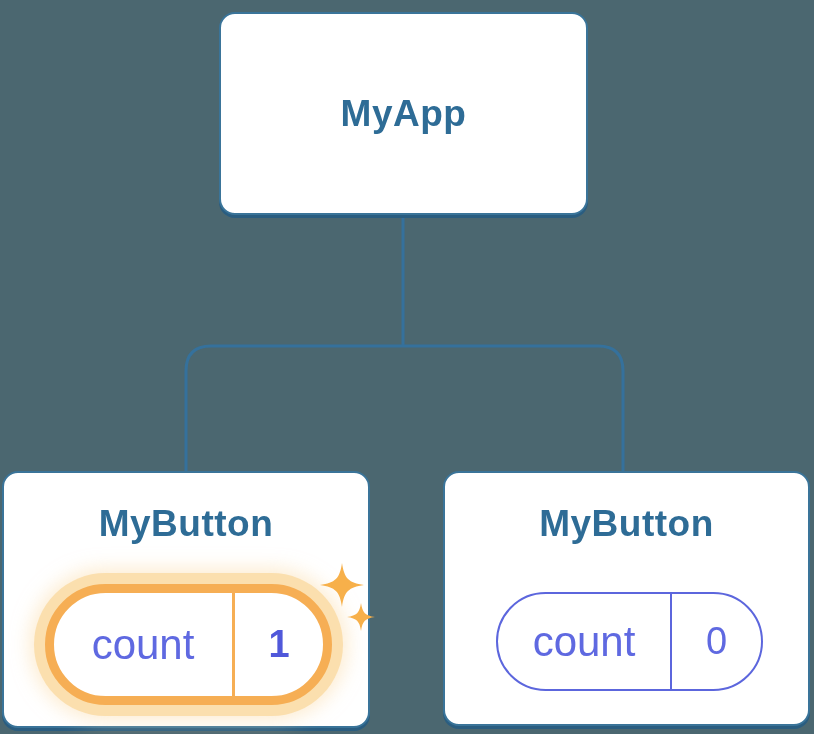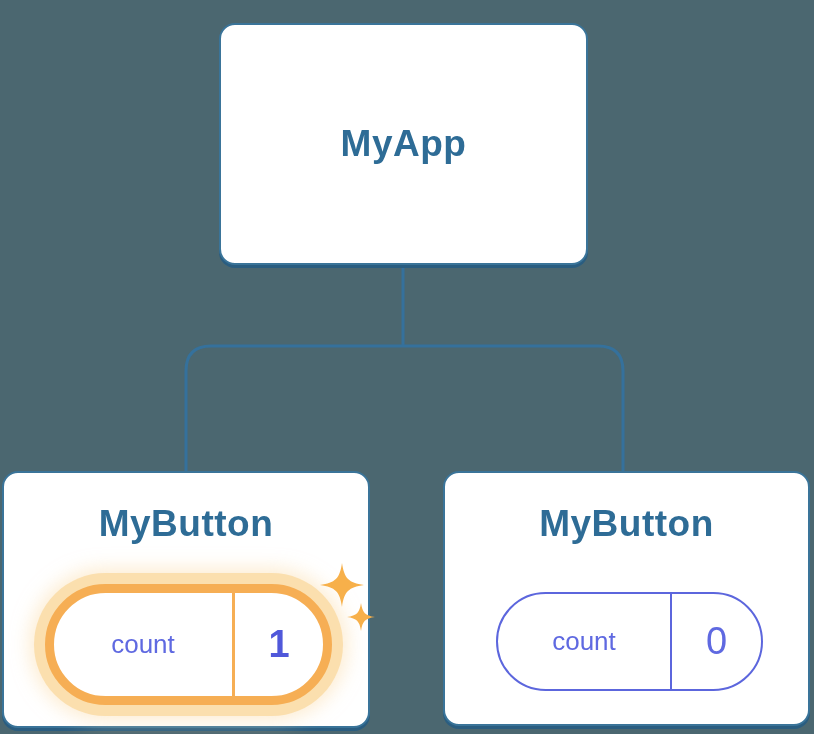--- a/index.html
+++ b/index.html
@@ -20,21 +20,21 @@
   }
   .card {
     position: absolute;
     background: #ffffff;
     border: 2px solid #3a7499;
     border-radius: 16px;
     box-shadow: 0 3px 0 #2a5d80;
     box-sizing: border-box;
   }
   .card-root {
-    left: 219px; top: 23px; width: 369px; height: 242px;
+    left: 219px; top: 12px; width: 369px; height: 203px;
     display: flex; align-items: center; justify-content: center;
   }
   .card-child-left  { left: 2px;   top: 471px; width: 368px; height: 257px; }
   .card-child-right { left: 443px; top: 471px; width: 367px; height: 255px; }
   .node-title {
     color: #2e6c96;
     font-size: 37px; font-weight: 700;
     letter-spacing: 0.5px;
     white-space: nowrap;
   }
@@ -58,21 +58,21 @@
   }
   .pill-normal {
     left: 51px; top: 119px;
     width: 267px; height: 99px;
     border: 2px solid #5c66dd;
     border-radius: 60px;
   }
   .pill-cell {
     display: flex; align-items: center; justify-content: center;
     color: #5f69e1;
-    font-size: 26px;
+    font-size: 42px;
   }
   .pill-highlighted .cell-key   { width: 178px; border-right: 3px solid #f6ae54; }
   .pill-highlighted .cell-value { flex: 1; font-size: 38px; font-weight: 700; color: #5058da; }
   .pill-normal .cell-key   { width: 172px; border-right: 2px solid #5c66dd; }
   .pill-normal .cell-value { flex: 1; font-size: 38px; }
   .sparkles {
     position: absolute; left: 312px; top: 90px;
     width: 64px; height: 72px;
     pointer-events: none;
   }

